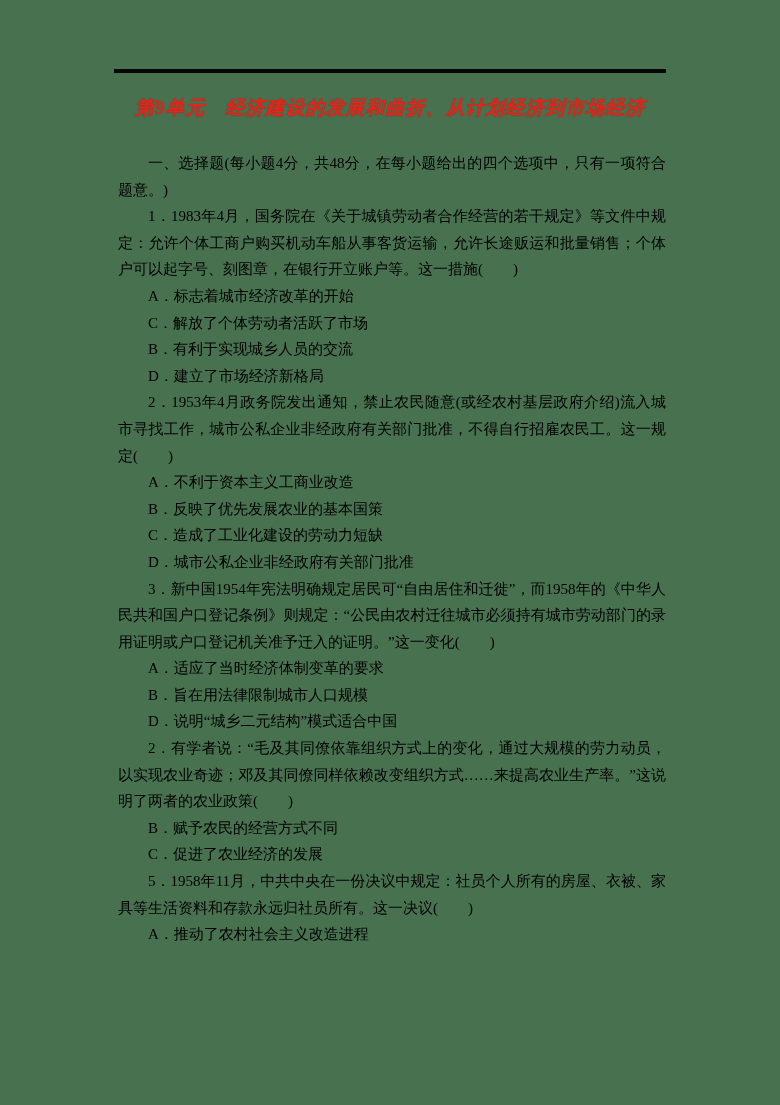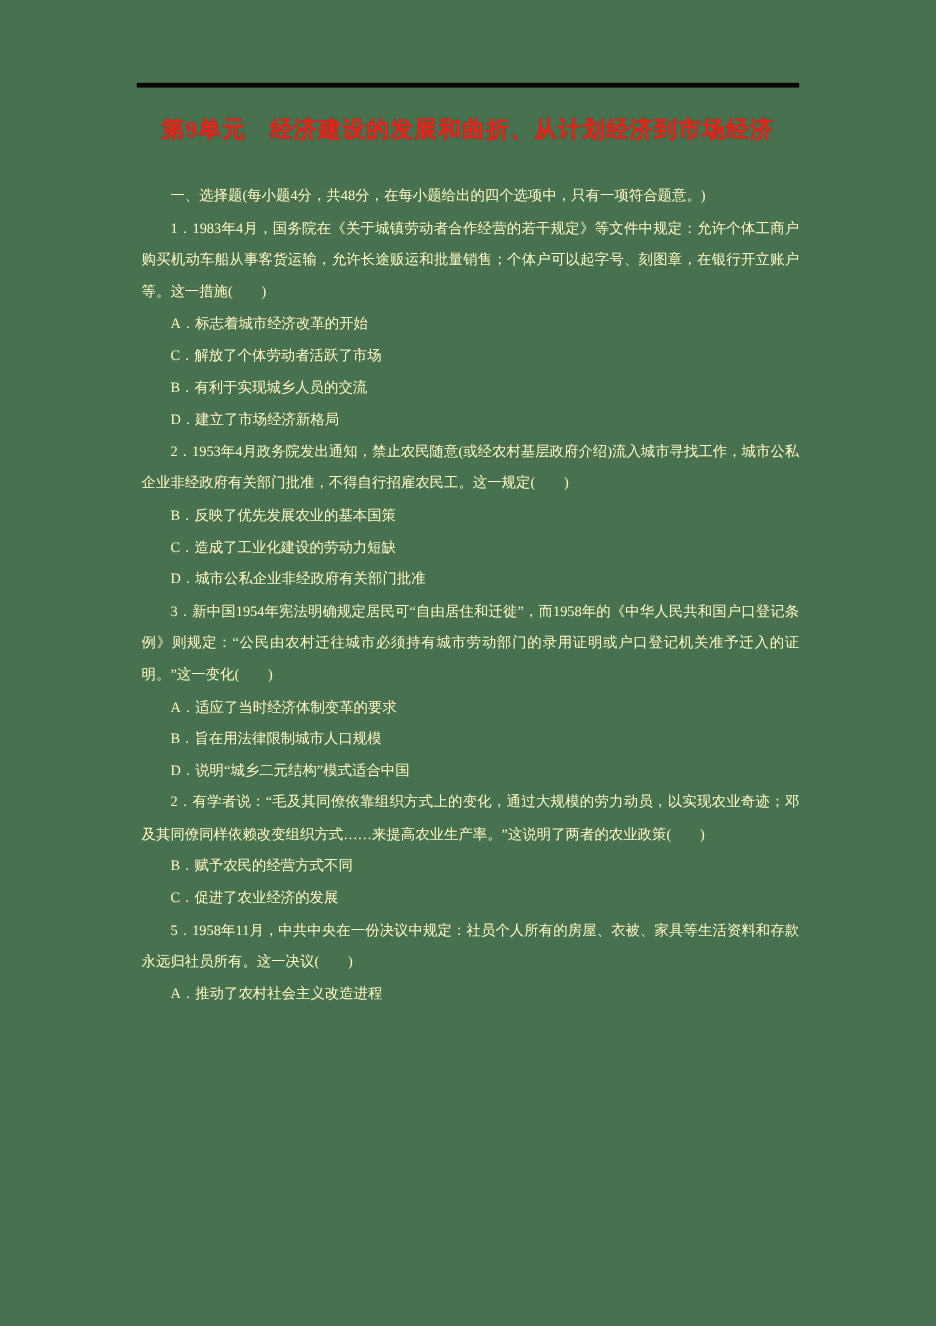--- a/index.html
+++ b/index.html
@@ -29,28 +29,29 @@
     left: 0;
     top: 95px;
     width: 780px;
     text-align: center;
     color: #E8231A;
     font-size: 19px;
     font-weight: bold;
     letter-spacing: 1px;
     text-shadow: 0 0 1px rgba(150,10,5,.6);
     white-space: nowrap;
+    font-style: italic;
   }
   .content {
     position: absolute;
     left: 118px;
     top: 150px;
     width: 548px;
-    color: #fef9c3;
-    font-size: 12px;
+    color: #000000;
+    font-size: 15px;
     line-height: 26.6px;
     text-align: justify;
   }
   .para {
     margin: 0;
     text-indent: 2em;
   }
   .opt {
     margin: 0;
     padding-left: 2em;
@@ -67,20 +68,21 @@
   <div class="content">
     <p class="para">一、选择题(每小题4分，共48分，在每小题给出的四个选项中，只有一项符合题意。)</p>
 
     <p class="para">1．1983年4月，国务院在《关于城镇劳动者合作经营的若干规定》等文件中规定：允许个体工商户购买机动车船从事客货运输，允许长途贩运和批量销售；个体户可以起字号、刻图章，在银行开立账户等。这一措施(　　)</p>
     <p class="opt">A．标志着城市经济改革的开始</p>
     <p class="opt">C．解放了个体劳动者活跃了市场</p>
     <p class="opt">B．有利于实现城乡人员的交流</p>
     <p class="opt">D．建立了市场经济新格局</p>
 
     <p class="para">2．1953年4月政务院发出通知，禁止农民随意(或经农村基层政府介绍)流入城市寻找工作，城市公私企业非经政府有关部门批准，不得自行招雇农民工。这一规定(　　)</p>
+    <p class="opt">A．不利于资本主义工商业改造</p>
     <p class="opt">B．反映了优先发展农业的基本国策</p>
     <p class="opt">C．造成了工业化建设的劳动力短缺</p>
     <p class="opt">D．城市公私企业非经政府有关部门批准</p>
 
     <p class="para">3．新中国1954年宪法明确规定居民可“自由居住和迁徙”，而1958年的《中华人民共和国户口登记条例》则规定：“公民由农村迁往城市必须持有城市劳动部门的录用证明或户口登记机关准予迁入的证明。”这一变化(　　)</p>
     <p class="opt">A．适应了当时经济体制变革的要求</p>
     <p class="opt">B．旨在用法律限制城市人口规模</p>
     <p class="opt">D．说明“城乡二元结构”模式适合中国</p>
 
     <p class="para">2．有学者说：“毛及其同僚依靠组织方式上的变化，通过大规模的劳力动员，以实现农业奇迹；邓及其同僚同样依赖改变组织方式……来提高农业生产率。”这说明了两者的农业政策(　　)</p>

